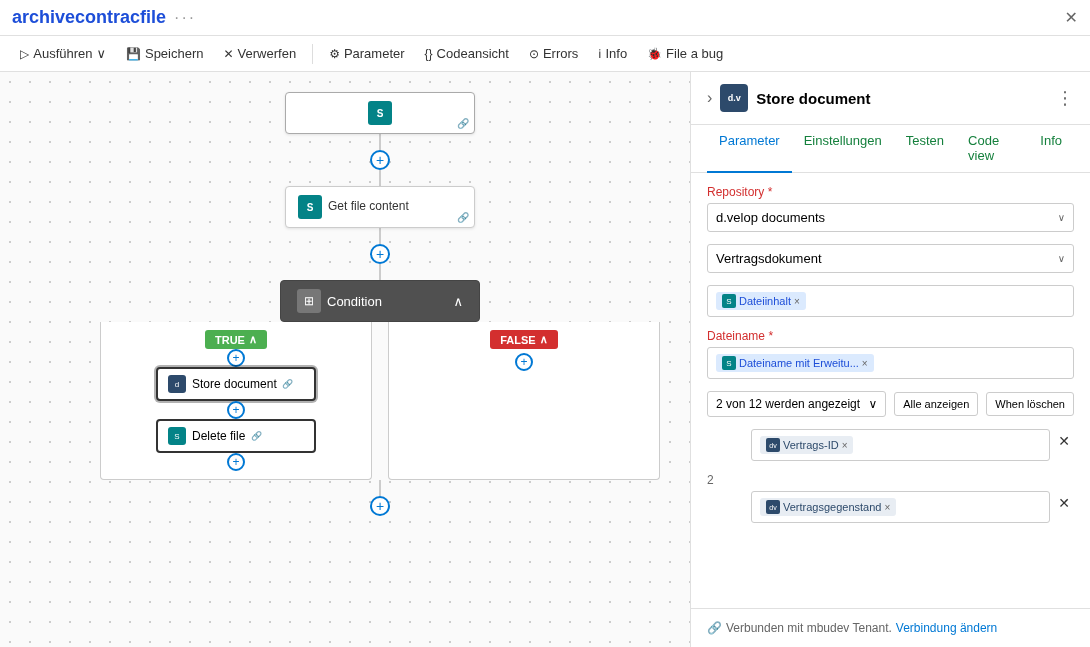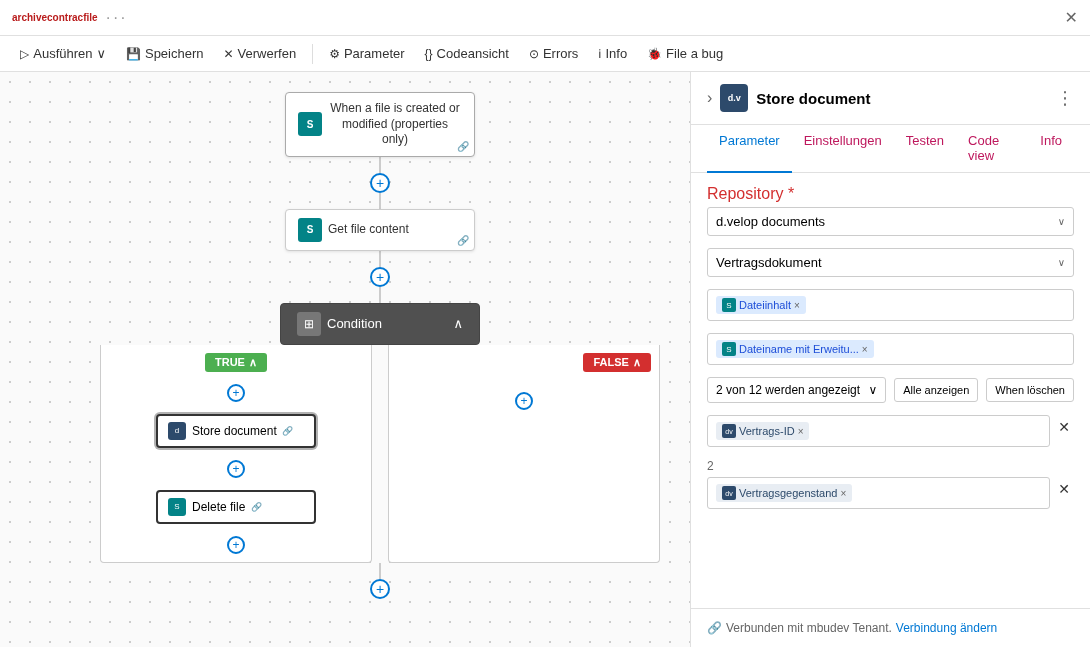--- a/index.html
+++ b/index.html
@@ -5,21 +5,21 @@
     * { box-sizing: border-box; margin: 0; padding: 0; }
     body { font-family: 'Segoe UI', sans-serif; font-size: 13px; background: #f5f5f5; overflow: hidden; width: 1090px; height: 647px; }
 
     
     .title-bar {
       display: flex; align-items: center; justify-content: space-between;
       background: white; border-bottom: 1px solid #e0e0e0;
       padding: 8px 12px; height: 36px;
     }
     .title-bar-left { display: flex; align-items: center; gap: 8px; }
-    .title-bar-title { font-size: 10px; font-weight: 600; color: #b91c1c; }
+    .title-bar-title { font-size: 18px; font-weight: 600; color: #1d4ed8; }
     .title-bar-dots { color: #999; font-size: 16px; letter-spacing: 2px; }
     .title-bar-close { cursor: pointer; font-size: 16px; color: #666; }
 
     
     .toolbar {
       display: flex; align-items: center; gap: 4px;
       background: white; border-bottom: 1px solid #e0e0e0;
       padding: 4px 12px; height: 36px;
     }
     .toolbar-item {
@@ -117,31 +117,31 @@
       color: white; font-size: 9px; font-weight: bold;
     }
     .panel-expand { font-size: 16px; color: #666; cursor: pointer; }
     .panel-more { font-size: 18px; color: #666; cursor: pointer; }
 
     
     .panel-tabs {
       display: flex; border-bottom: 1px solid #e0e0e0; padding: 0 16px;
     }
     .panel-tab {
-      padding: 8px 12px; font-size: 13px; cursor: pointer; color: #be185d;
+      padding: 8px 12px; font-size: 13px; cursor: pointer; color: #15803d;
       border-bottom: 2px solid transparent; margin-bottom: -1px;
     }
     .panel-tab.active { color: #0078d4; border-bottom-color: #0078d4; font-weight: 500; }
 
     
     .panel-content { padding: 12px 16px; overflow-y: auto; flex: 1; }
 
     .field-group { margin-bottom: 12px; }
     .field-label {
-      font-size: 16px; color: #333; margin-bottom: 4px; font-weight: 500;
+      font-size: 12px; color: #333; margin-bottom: 4px; font-weight: 500;
     }
     .field-label span { color: #d32f2f; }
 
     .field-select {
       width: 100%; border: 1px solid #ccc; border-radius: 3px;
       padding: 6px 8px; font-size: 13px; background: white;
       display: flex; align-items: center; justify-content: space-between;
       cursor: pointer;
     }
     .field-select-arrow { color: #666; font-size: 10px; }
@@ -174,21 +174,21 @@
       display: flex; align-items: center; justify-content: space-between;
     }
     .btn-small {
       border: 1px solid #ccc; border-radius: 3px; padding: 5px 8px;
       font-size: 11px; cursor: pointer; background: white; white-space: nowrap;
     }
 
     .field-row {
       display: flex; align-items: flex-start; gap: 4px; margin-bottom: 8px;
     }
-    .field-row .field-tags { flex: 1; }
+    .field-row .field-tags { flex: 1; margin-left: 44px; }
     .field-clear { color: #333; cursor: pointer; font-size: 14px; padding: 4px; }
 
     .panel-footer {
       padding: 12px 16px; border-top: 1px solid #e0e0e0;
       display: flex; align-items: center; gap: 4px; font-size: 12px; color: #666;
     }
     .panel-footer-link { color: #0078d4; cursor: pointer; text-decoration: none; }
     .footer-icon { font-size: 12px; }
 
     .field-number { font-size: 12px; color: #666; margin-bottom: 4px; }
@@ -250,21 +250,20 @@
 
   <div class="canvas">
     <div class="flow-container">
 
       <div class="node node-trigger" style="width:190px; text-align:center;">
         <div style="display:flex; flex-direction:column; align-items:center; gap:4px; width:100%;">
           <div style="display:flex; align-items:center; gap:6px; justify-content:center;">
             <div class="node-icon node-icon-sharepoint">
               <span style="font-size:10px; font-weight:bold;">S</span>
             </div>
-            <div class="node-label">When a file is created or modified (properties only)</div>
           </div>
         </div>
         <span class="node-link-icon">🔗</span>
       </div>
 
       <div class="vline"></div>
       <div class="connector-plus">+</div>
       <div class="vline"></div>
 
       <div class="node" style="width:190px; justify-content:flex-start;">
@@ -282,21 +281,21 @@
       <div class="condition-node">
         <div class="condition-node-inner">
           <div class="node-icon node-icon-condition" style="background:#777;">⊞</div>
           <span>Condition</span>
         </div>
         <span>∧</span>
       </div>
 
       <div style="display:flex; gap:16px; margin-top:0; position:relative; width:100%;">
 
-        <div style="flex:1; border:1px solid #ccc; border-top:none; border-radius:0 0 4px 4px; background:white; padding:8px; display:flex; flex-direction:column; align-items:center; gap:12px;">
+        <div style="flex:1; border:1px solid #ccc; border-top:none; border-radius:0 0 4px 4px; background:white; padding:8px; display:flex; flex-direction:column; align-items:center; gap:0;">
           <div class="branch-header branch-header-true">
             <span>TRUE</span>
             <span>∧</span>
           </div>
           <div class="connector-plus" style="width:18px;height:18px;font-size:12px;">+</div>
 
           <div class="branch-node selected">
             <div class="node-icon node-icon-dvelop" style="width:18px;height:18px;font-size:8px;">d</div>
             <span style="font-size:12px;">Store document</span>
             <span class="node-link-icon" style="position:static; font-size:9px;">🔗</span>
@@ -304,21 +303,21 @@
           <div class="connector-plus" style="width:18px;height:18px;font-size:12px;">+</div>
 
           <div class="branch-node">
             <div class="node-icon node-icon-sharepoint" style="width:18px;height:18px;font-size:8px;">S</div>
             <span style="font-size:12px;">Delete file</span>
             <span class="node-link-icon" style="position:static; font-size:9px;">🔗</span>
           </div>
           <div class="connector-plus" style="width:18px;height:18px;font-size:12px;">+</div>
         </div>
 
-        <div style="flex:1; border:1px solid #ccc; border-top:none; border-radius:0 0 4px 4px; background:white; padding:8px; display:flex; flex-direction:column; align-items:flex-end; gap:20px;">
+        <div style="flex:1; border:1px solid #ccc; border-top:none; border-radius:0 0 4px 4px; background:white; padding:8px; display:flex; flex-direction:column; align-items:center; gap:4px;">
           <div class="branch-header branch-header-false">
             <span>FALSE</span>
             <span>∧</span>
           </div>
           <div class="connector-plus" style="width:18px;height:18px;font-size:12px;">+</div>
         </div>
       </div>
 
       <div class="vline"></div>
       <div class="connector-plus">+</div>
@@ -371,20 +370,24 @@
         <div class="field-tags">
           <div class="field-tag">
             <div class="field-tag-icon">S</div>
             <span>Dateiinhalt</span>
             <span class="field-tag-close">×</span>
           </div>
         </div>
       </div>
 
       <div class="field-group">
+        <div class="field-label">
+          <span>Dateiname</span>
+          <span> *</span>
+        </div>
         <div class="field-tags">
           <div class="field-tag">
             <div class="field-tag-icon">S</div>
             <span>Dateiname mit Erweitu...</span>
             <span class="field-tag-close">×</span>
           </div>
         </div>
       </div>
 
       <div class="field-group">

